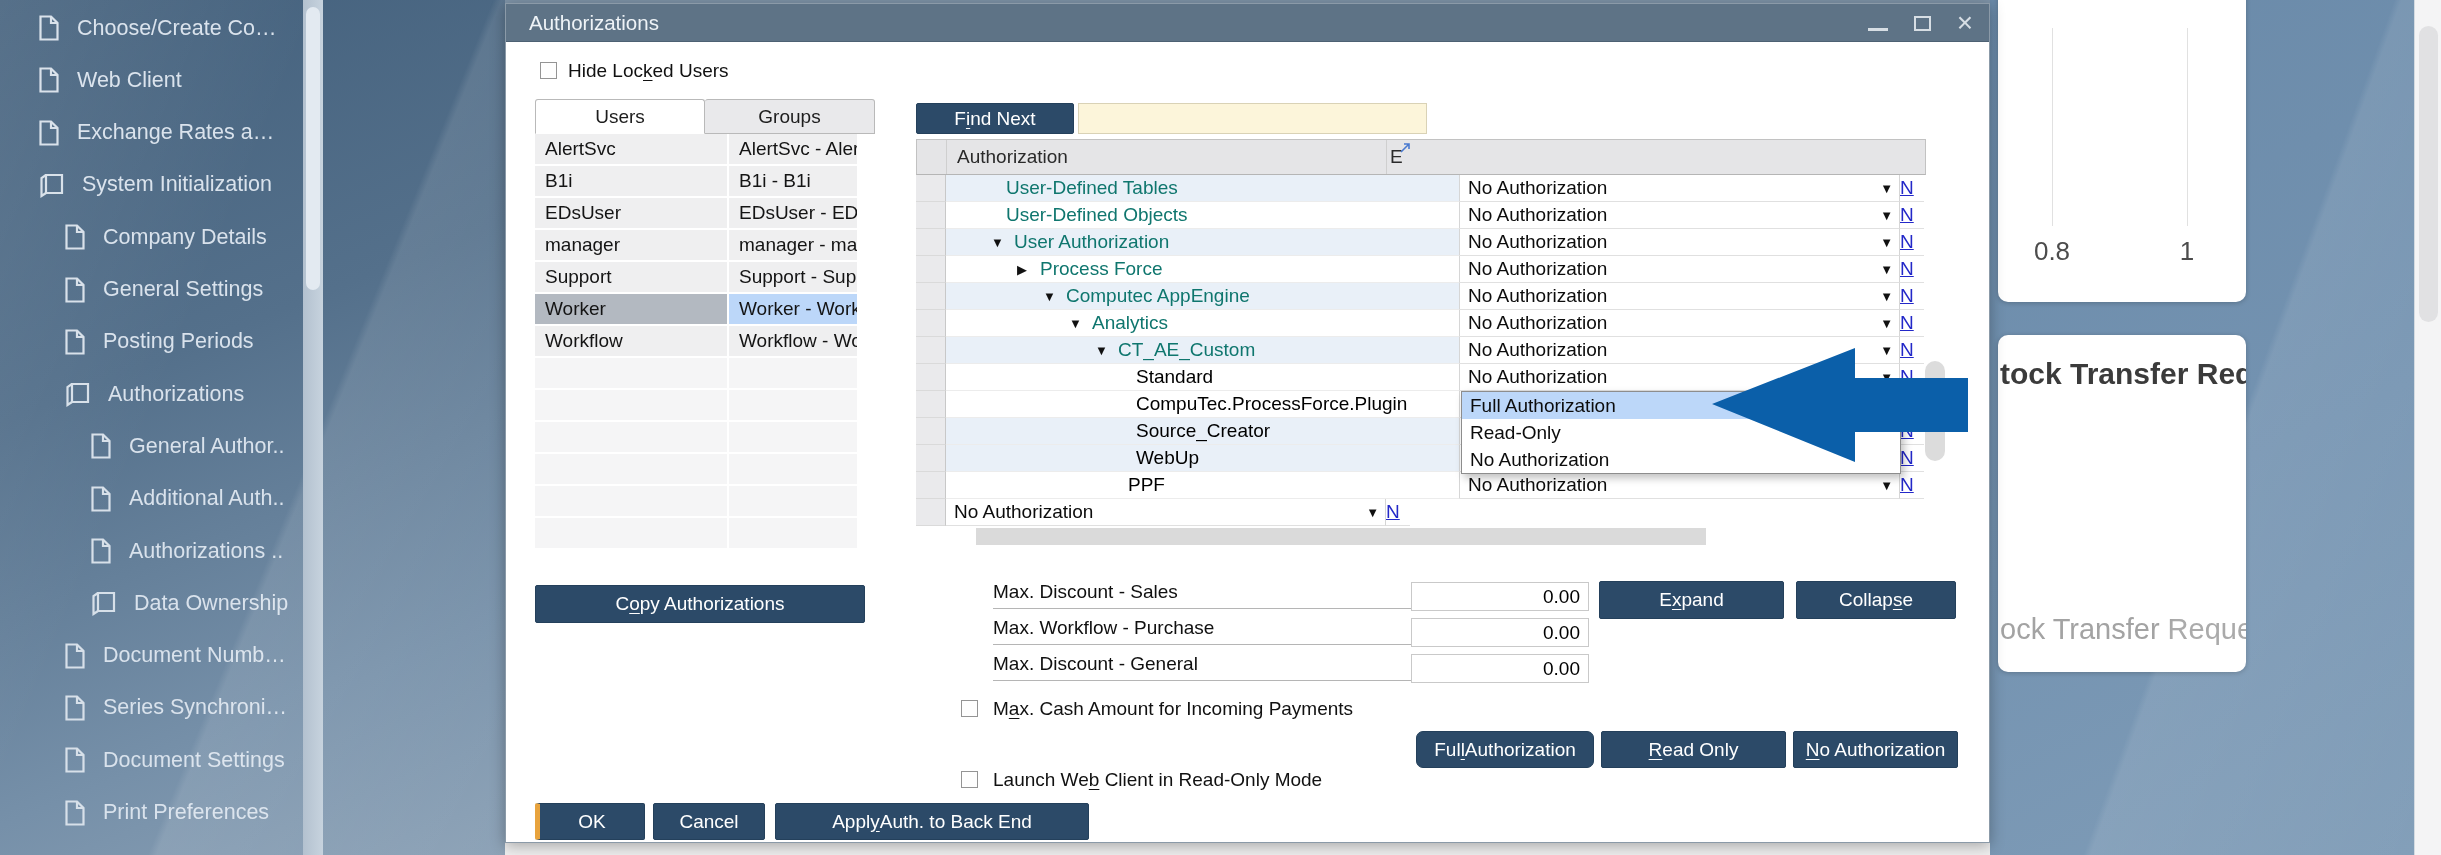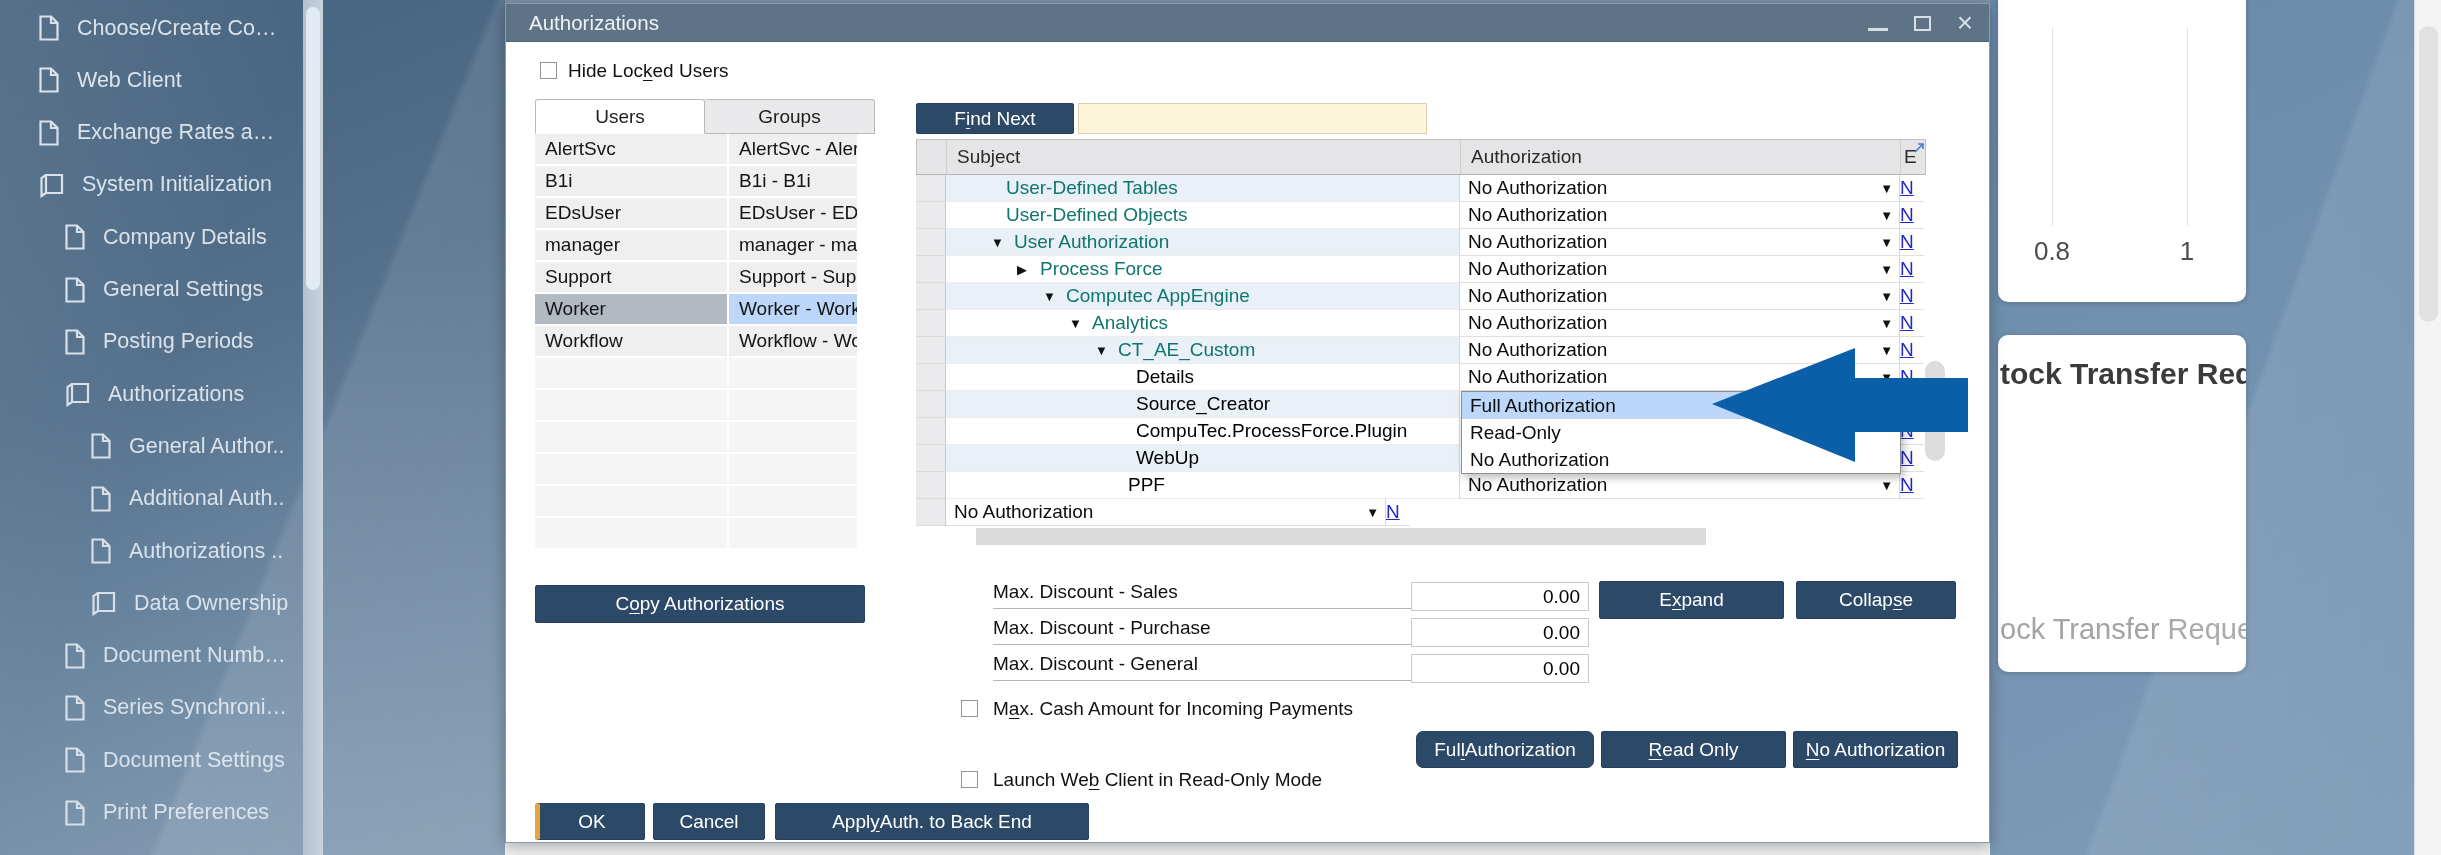--- a/index.html
+++ b/index.html
@@ -372,21 +372,20 @@
     </div>
 
   <div class="navy-btn" id="copy-auth-btn" style="left:29px; top:581px; width:330px; height:38px;">C<u>o</u>py Authorizations</div>
 
   <div class="navy-btn" id="find-next">F<u>i</u>nd Next</div>
   <input id="search-input" value="" style="">
 
   <div id="tree-table">
     <div id="tree-header">
       <div class="h-sel"></div>
-      <div class="h-subject">Subject</div>
       <div class="h-auth">Authorization</div>
       <div class="h-ext">
         <span>E</span>
         <svg width="12" height="12" viewBox="0 0 12 12" style="position:absolute; right:0; top:2px;">
           <path d="M2 10 L10 2 M5 2 H10 V7" stroke="#4a7ad0" stroke-width="1.6" fill="none"></path>
         </svg>
       </div>
     </div>
     <div id="tree-rows">
         <div class="t-row stripe">
@@ -481,44 +480,44 @@
             <span>No Authorization</span>
             <span class="dd">▼</span>
           </div>
           <div class="t-ext">
             <a>N</a>
           </div>
         </div>
         <div class="t-row">
           <div class="t-sel"></div>
           <div class="t-subj">
-            <span class="s-txt" style="left:190px;">Details</span>
-          </div>
-          <div class="t-auth">
-            <span>No Authorization</span>
-            <span class="dd">▼</span>
-          </div>
+            <span class="s-txt" style="left:190px;">Standard</span>
+          </div>
+          <div class="t-auth">
+            <span>No Authorization</span>
+            <span class="dd">▼</span>
+          </div>
+          <div class="t-ext">
+            <a>N</a>
+          </div>
+        </div>
+        <div class="t-row">
+          <div class="t-sel"></div>
+          <div class="t-subj">
+            <span class="s-txt" style="left:190px;">CompuTec.ProcessForce.Plugin</span>
+          </div>
+          <div class="t-auth"></div>
           <div class="t-ext">
             <a>N</a>
           </div>
         </div>
         <div class="t-row stripe">
           <div class="t-sel"></div>
           <div class="t-subj">
             <span class="s-txt" style="left:190px;">Source_Creator</span>
-          </div>
-          <div class="t-auth"></div>
-          <div class="t-ext">
-            <a>N</a>
-          </div>
-        </div>
-        <div class="t-row">
-          <div class="t-sel"></div>
-          <div class="t-subj">
-            <span class="s-txt" style="left:190px;">CompuTec.ProcessForce.Plugin</span>
           </div>
           <div class="t-auth"></div>
           <div class="t-ext">
             <a>N</a>
           </div>
         </div>
         <div class="t-row stripe">
           <div class="t-sel"></div>
           <div class="t-subj">
             <span class="s-txt" style="left:190px;">WebUp</span>
@@ -558,21 +557,21 @@
       <div class="dd-opt hl">Full Authorization</div>
       <div class="dd-opt">Read-Only</div>
       <div class="dd-opt">No Authorization</div>
     </div>
   <div id="table-vthumb"></div>
   <div id="table-hthumb"></div>
 
   <div id="discount-fields">
       <div class="fld-label" style="left: 455px; top: 577px;">Max. Discount - Sales</div>
       <input class="fld-input" value="0.00" style="left: 905px; top: 578px;">
-      <div class="fld-label" style="left: 455px; top: 613px;">Max. Discount - Purchase</div>
+      <div class="fld-label" style="left: 455px; top: 613px;">Max. Workflow - Purchase</div>
       <input class="fld-input" value="0.00" style="left: 905px; top: 614px;">
       <div class="fld-label" style="left: 455px; top: 649px;">Max. Discount - General</div>
       <input class="fld-input" value="0.00" style="left: 905px; top: 650px;">
     </div>
 
   <div class="checkbox" style="left:455px; top:696px;"></div>
   <div class="chk-label" style="left:487px; top:694px;">M<u>a</u>x. Cash Amount for Incoming Payments</div>
 
   <div class="navy-btn" style="left:1093px; top:577px; width:185px; height:38px;">E<u>x</u>pand</div>
   <div class="navy-btn" style="left:1290px; top:577px; width:160px; height:38px;">Collap<u>s</u>e</div>

